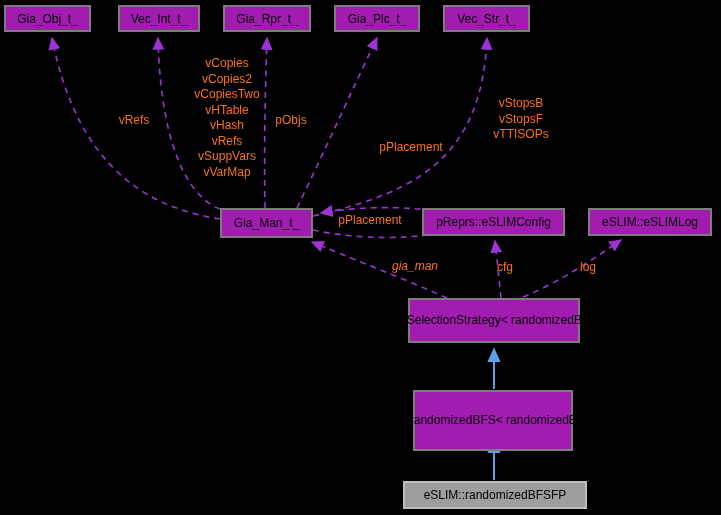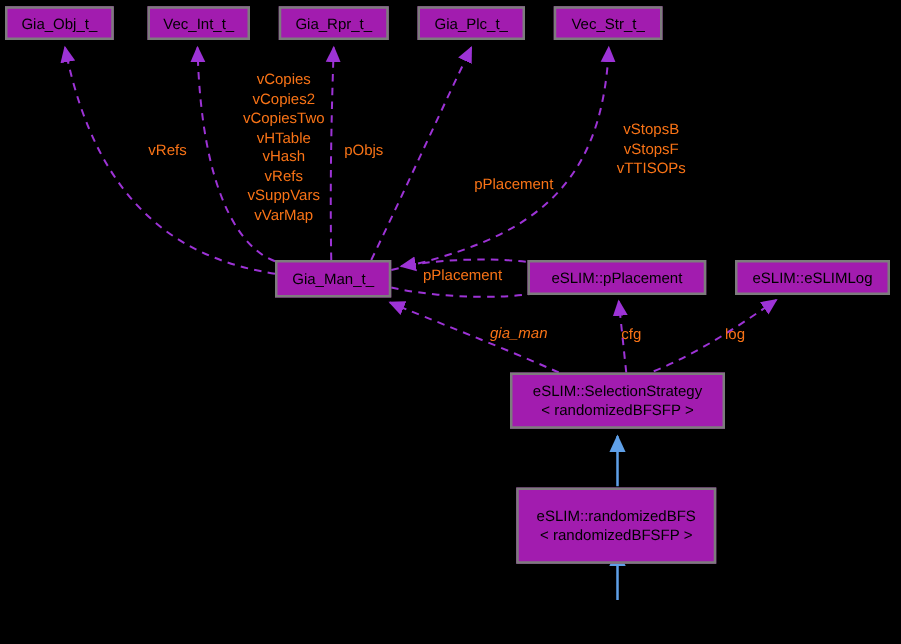--- a/index.html
+++ b/index.html
@@ -2,21 +2,21 @@
 <html><head>
 <meta charset="utf-8">
 <style>
   html,body{margin:0;padding:0;background:#000;}
   #canvas{position:relative;width:721px;height:515px;background:#000;overflow:hidden;
           font-family:"Liberation Sans",sans-serif;}
   #edges{position:absolute;left:0;top:0;width:721px;height:515px;}
   .n{position:absolute;box-sizing:border-box;background:#a21caf;border:2px solid #7d7d7d;
      color:#000;font-size:12px;display:flex;align-items:center;justify-content:center;
      text-align:center;white-space:nowrap;}
-  .n.two{flex-direction:column;line-height:15px;}
+  .n.two{flex-direction:row;line-height:15px;}
   .n.focus{background:#9e9e9e;border-color:#bdbdbd;}
   .elabel{position:absolute;color:#f97316;font-size:12px;line-height:15.5px;
           white-space:pre-line;text-align:center;transform:translateX(-50%);}
 </style>
 </head>
 <body>
 
 <div id="canvas">
 
   <svg id="edges" viewBox="0 0 721 515" xmlns="http://www.w3.org/2000/svg">
@@ -52,34 +52,35 @@
   <div class="n" style="left:223px;top:5px;width:88px;height:27px;">Gia_Rpr_t_</div>
 
   <div class="n" style="left:118px;top:5px;width:82px;height:27px;">Vec_Int_t_</div>
 
   <div class="n" style="left:334px;top:5px;width:86px;height:27px;">Gia_Plc_t_</div>
 
   <div class="n" style="left:443px;top:5px;width:87px;height:27px;">Vec_Str_t_</div>
 
   <div class="n" style="left:220px;top:208px;width:93px;height:30px;">Gia_Man_t_</div>
 
-  <div class="n" style="left:422px;top:208px;width:143px;height:28px;">eSLIM::pPlacement</div>
+  <div class="n" style="left:422px;top:208px;width:143px;height:28px;">pReprs::eSLIMConfig</div>
 
   <div class="n" style="left:588px;top:208px;width:124px;height:28px;">eSLIM::eSLIMLog</div>
 
   <div class="n two" style="left:408px;top:298px;width:172px;height:45px;">
     <span>eSLIM::SelectionStrategy</span>
     <span>&lt; randomizedBFSFP &gt;</span>
   </div>
 
   <div class="n two" style="left:413px;top:390px;width:160px;height:61px;">
     <span>eSLIM::randomizedBFS</span>
     <span>&lt; randomizedBFSFP &gt;</span>
   </div>
 
+  <div class="n focus" style="left:403px;top:481px;width:184px;height:28px;">eSLIM::randomizedBFSFP</div>
 
   <div class="elabel" style="left:134px;top:113px;">vRefs</div>
 
   <div class="elabel" style="left:227px;top:56px;">vCopies
 vCopies2
 vCopiesTwo
 vHTable
 vHash
 vRefs
 vSuppVars

